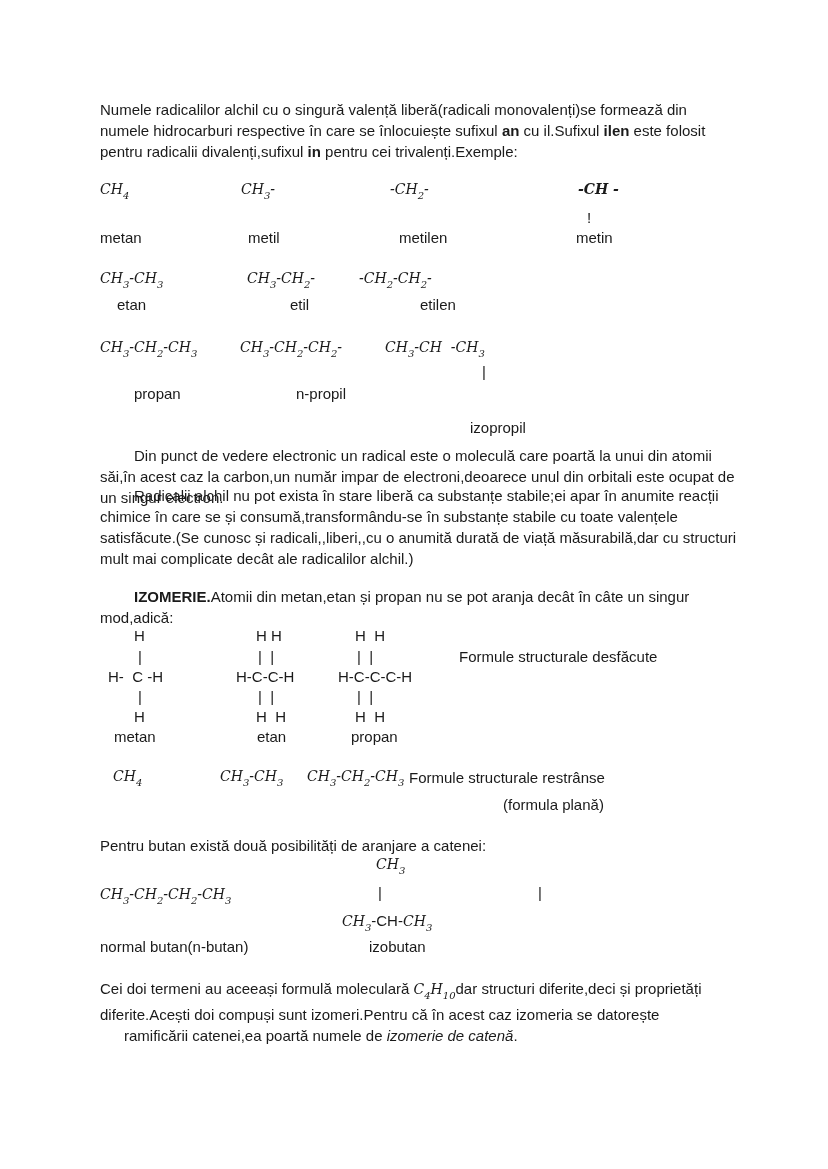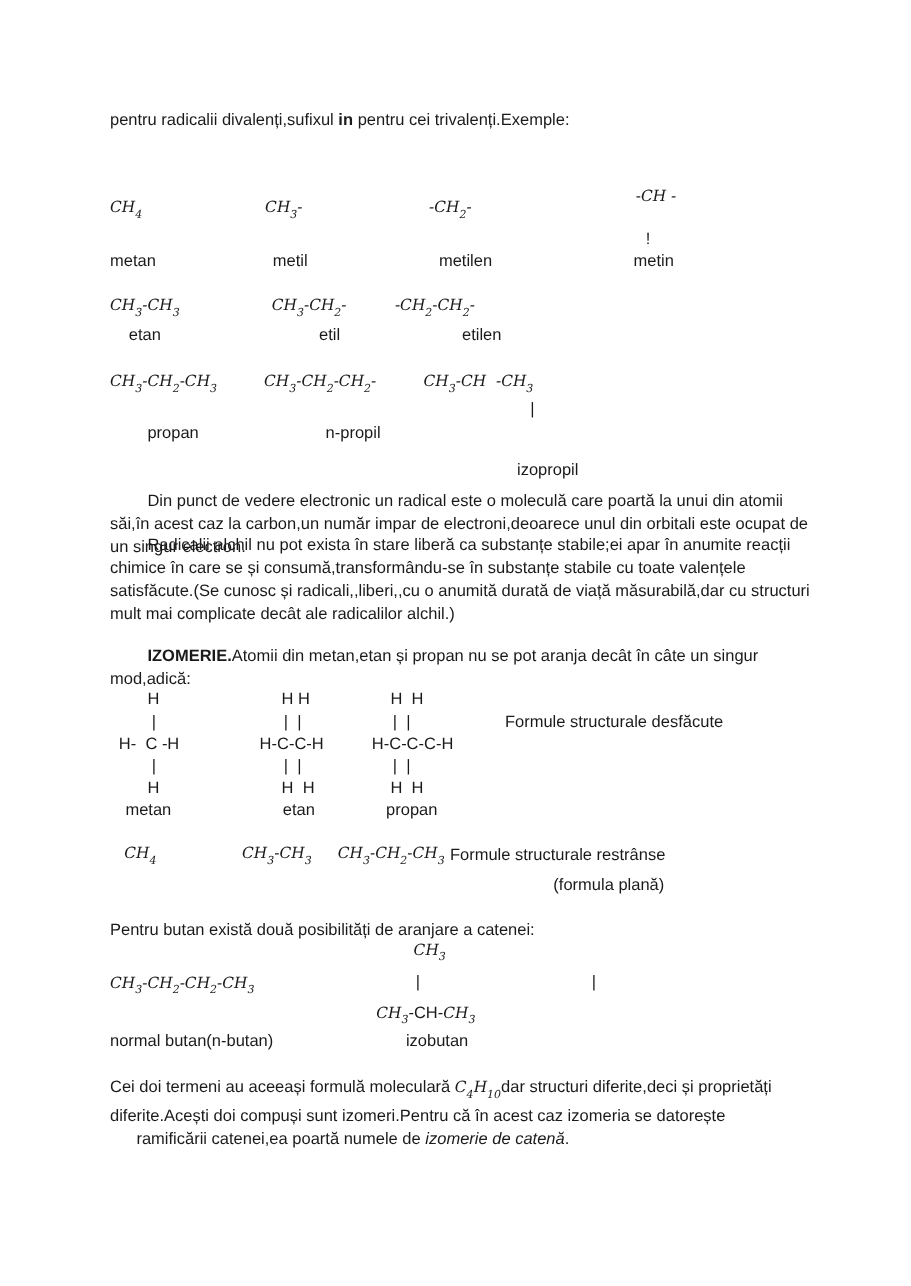--- a/index.html
+++ b/index.html
@@ -9,27 +9,29 @@
   .p { position: absolute; left: 100px; width: 640px; line-height: 21px; font-size: 15px; }
   .f { font-family: "DejaVu Serif", serif; font-style: italic; font-size: 14px; }
   .f sub { font-size: 10px; vertical-align: -5px; font-style: italic; }
   .indent { text-indent: 34px; }
   b { font-weight: bold; }
 </style>
 </head>
 <body>
 
 <div class="p" style="top:99px;">
+  <div>Numele radicalilor alchil cu o singură valență liberă(radicali monovalenți)se formează din</div>
+  <div><span>numele hidrocarburi respective în care se înlocuiește sufixul </span><b>an</b><span> cu il.Sufixul </span><b>ilen</b><span> este folosit</span></div>
   <div><span>pentru radicalii divalenți,sufixul </span><b>in</b><span> pentru cei trivalenți.Exemple:</span></div>
 </div>
 
 <div class="abs f" style="left:100px;top:182px;">CH<sub>4</sub></div>
 <div class="abs f" style="left:241px;top:182px;">CH<sub>3</sub>-</div>
 <div class="abs f" style="left:390px;top:182px;">-CH<sub>2</sub>-</div>
-<div class="abs f" style="left:578px;top:172px;">-CH -</div>
+<div class="abs f" style="left:578px;top:182px;font-weight:bold;">-CH -</div>
 <div class="abs" style="left:587px;top:210px;">!</div>
 <div class="abs" style="left:100px;top:230px;">metan</div>
 <div class="abs" style="left:248px;top:230px;">metil</div>
 <div class="abs" style="left:399px;top:230px;">metilen</div>
 <div class="abs" style="left:576px;top:230px;">metin</div>
 
 <div class="abs f" style="left:100px;top:271px;">CH<sub>3</sub>-CH<sub>3</sub></div>
 <div class="abs f" style="left:247px;top:271px;">CH<sub>3</sub>-CH<sub>2</sub>-</div>
 <div class="abs f" style="left:359px;top:271px;">-CH<sub>2</sub>-CH<sub>2</sub>-</div>
 <div class="abs" style="left:117px;top:297px;">etan</div>

